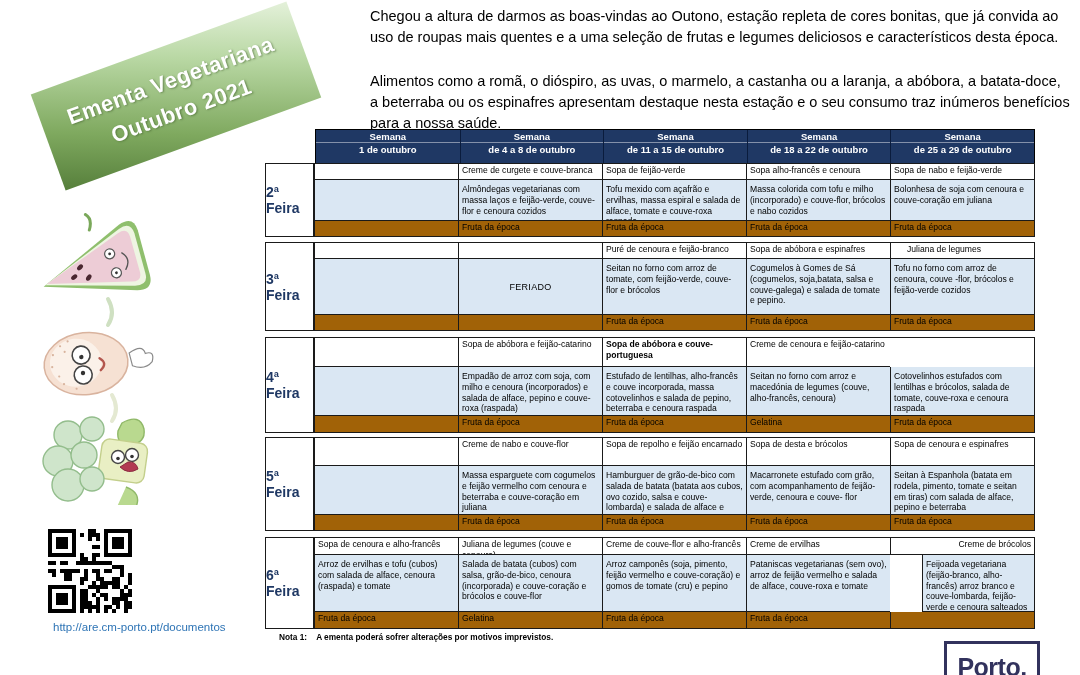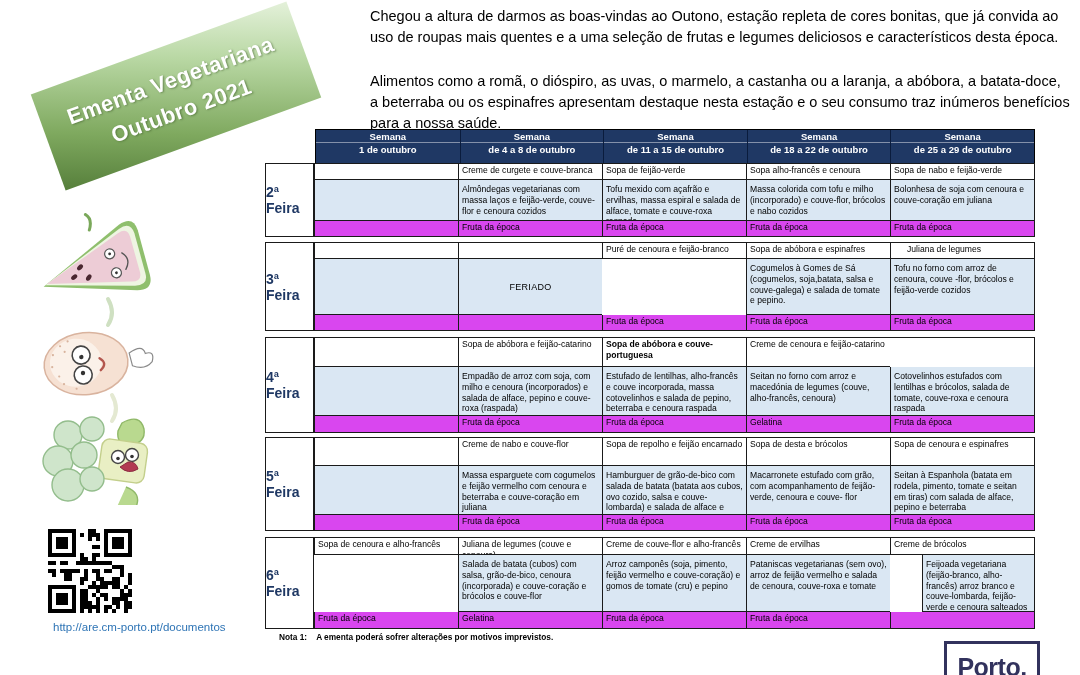--- a/index.html
+++ b/index.html
@@ -53,21 +53,21 @@
     border:1.6px solid #1a1a1a; background:#fff;
   }
   .day-label {
     grid-row:1/4; display:flex; align-items:center; justify-content:center;
     font-weight:bold; font-size:14px; color:#1f3864; border-right:1px solid #1a1a1a;
     background:#fff;
   }
   .cell { font-size:8.6px; line-height:1.26; padding:1px 3px; color:#000; overflow:hidden; }
   .cell.soup    { grid-row:1; background:#fff; border-bottom:1px solid #1a1a1a; }
   .cell.main    { grid-row:2; background:#daE7f3; border-bottom:1px solid #1a1a1a; padding-top:4px; }
-  .cell.dessert { grid-row:3; background:#d946ef; }
+  .cell.dessert { grid-row:3; background:#a16207; }
   .cell.c1 { border-left:1px solid #1a1a1a; }
   .cell.main.feriado { display:flex; align-items:center; justify-content:center; font-size:9px; letter-spacing:.3px; }
 
   
   .note { position:absolute; left:279px; top:632px; font-size:8.3px; font-weight:bold; color:#000; }
   .note .note-label { margin-right:9px; }
 
   
   .porto-logo {
     position:absolute; left:944px; top:641px; width:96px; height:50px;
@@ -337,20 +337,21 @@
         </div>
         <div class="day-box" style="top: 113px; height: 89px; grid-template-rows: 16px 1fr 15px;">
           <div class="day-label">3ª Feira</div>
           <div class="cell soup c1" style="grid-column: 2;"></div>
           <div class="cell soup c1" style="grid-column: 3;"></div>
           <div class="cell soup c1" style="grid-column: 4;">Puré de cenoura e feijão-branco</div>
           <div class="cell soup c1" style="grid-column: 5;">Sopa de abóbora e espinafres</div>
           <div class="cell soup c1" style="grid-column: 6; padding-left: 16px;">Juliana de legumes</div>
           <div class="cell main c1" style="grid-column: 2;"></div>
           <div class="cell main c1 feriado" style="grid-column: 3;">FERIADO</div>
+          <div class="cell main c1" style="grid-column: 4;">Seitan no forno com arroz de tomate, com feijão-verde, couve-flor e brócolos</div>
           <div class="cell main c1" style="grid-column: 5;">Cogumelos à Gomes de Sá (cogumelos, soja,batata, salsa e couve-galega) e salada de tomate e pepino.</div>
           <div class="cell main c1" style="grid-column: 6;">Tofu no forno com arroz de cenoura, couve -flor, brócolos e feijão-verde cozidos</div>
           <div class="cell dessert c1" style="grid-column: 2;"></div>
           <div class="cell dessert c1" style="grid-column: 3;"></div>
           <div class="cell dessert c1" style="grid-column: 4;">Fruta da época</div>
           <div class="cell dessert c1" style="grid-column: 5;">Fruta da época</div>
           <div class="cell dessert c1" style="grid-column: 6;">Fruta da época</div>
         </div>
         <div class="day-box" style="top: 208px; height: 96px; grid-template-rows: 29px 1fr 16px;">
           <div class="day-label">4ª Feira</div>
@@ -386,24 +387,25 @@
           <div class="cell dessert c1" style="grid-column: 4;">Fruta da época</div>
           <div class="cell dessert c1" style="grid-column: 5;">Fruta da época</div>
           <div class="cell dessert c1" style="grid-column: 6;">Fruta da época</div>
         </div>
         <div class="day-box" style="top: 408px; height: 92px; grid-template-rows: 17px 1fr 16px;">
           <div class="day-label">6ª Feira</div>
           <div class="cell soup c1" style="grid-column: 2;">Sopa de cenoura e alho-francês</div>
           <div class="cell soup c1" style="grid-column: 3;">Juliana de legumes (couve e cenoura)</div>
           <div class="cell soup c1" style="grid-column: 4;">Creme de couve-flor e alho-francês</div>
           <div class="cell soup c1" style="grid-column: 5;">Creme de ervilhas</div>
-          <div class="cell soup c1" style="grid-column: 6;">Creme de brócolos</div>
+          <div class="cell soup c1" style="grid-column: 6; text-align: right;">Creme de brócolos</div>
+          <div class="cell main c1" style="grid-column: 2;">Arroz de ervilhas e tofu (cubos) com salada de alface, cenoura (raspada) e tomate</div>
           <div class="cell main c1" style="grid-column: 3;">Salada de batata (cubos) com salsa, grão-de-bico, cenoura (incorporada) e couve-coração e brócolos e couve-flor</div>
           <div class="cell main c1" style="grid-column: 4;">Arroz camponês (soja, pimento, feijão vermelho e couve-coração) e gomos de tomate (cru) e pepino</div>
-          <div class="cell main c1" style="grid-column: 5;">Pataniscas vegetarianas (sem ovo), arroz de feijão vermelho e salada de cenoura, couve-roxa e tomate</div>
+          <div class="cell main c1" style="grid-column: 5;">Pataniscas vegetarianas (sem ovo), arroz de feijão vermelho e salada de alface, couve-roxa e tomate</div>
           <div class="cell main c1" style="grid-column: 6; margin-left: 32px;">Feijoada vegetariana (feijão-branco, alho-francês) arroz branco e couve-lombarda, feijão-verde e cenoura salteados</div>
           <div class="cell dessert c1" style="grid-column: 2;">Fruta da época</div>
           <div class="cell dessert c1" style="grid-column: 3;">Gelatina</div>
           <div class="cell dessert c1" style="grid-column: 4;">Fruta da época</div>
           <div class="cell dessert c1" style="grid-column: 5;">Fruta da época</div>
           <div class="cell dessert c1" style="grid-column: 6;"></div>
         </div>
       </div>
   </div>
 

